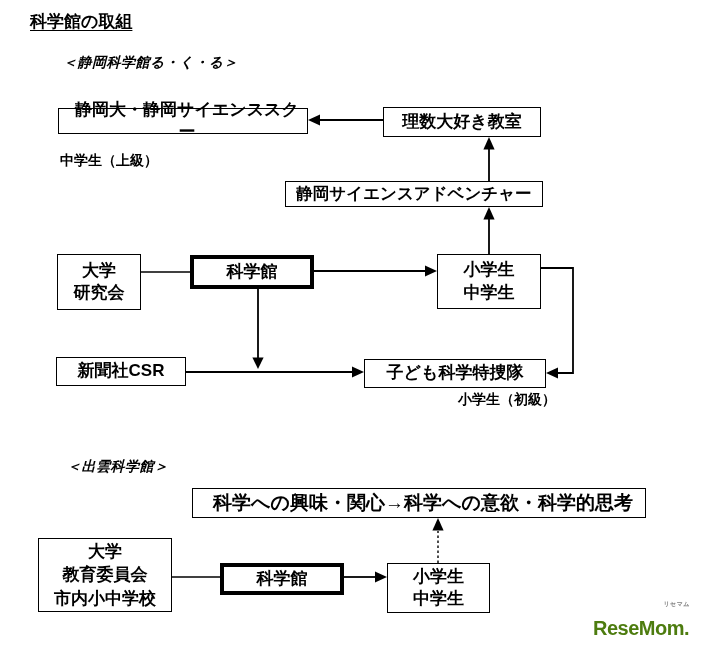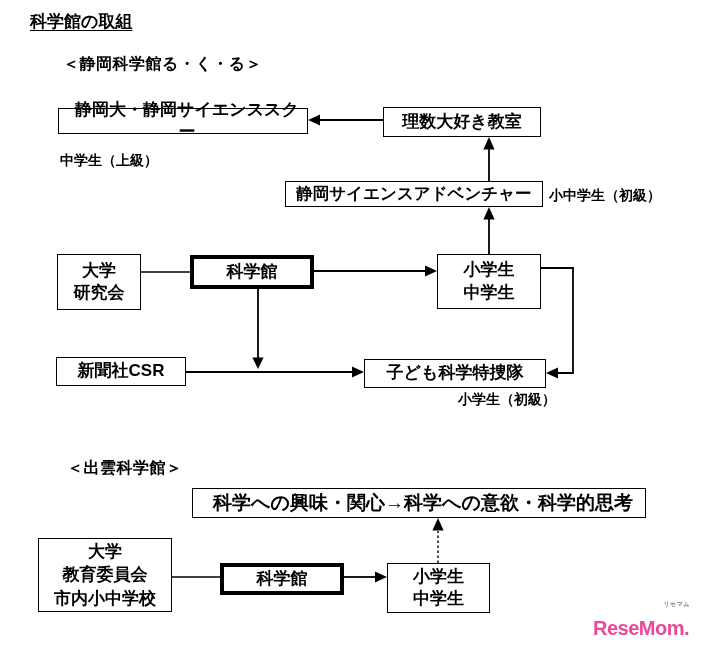--- a/index.html
+++ b/index.html
@@ -7,21 +7,21 @@
     position:relative;
     width:702px;height:645px;
     background:#ffffff;
     font-family:"Liberation Sans","DejaVu Sans",sans-serif;
     color:#000;
     overflow:hidden;
   }
   .connectors{position:absolute;left:0;top:0;pointer-events:none;}
   .txt{position:absolute;font-weight:bold;white-space:pre-line;}
   .page-title{left:30px;top:10px;font-size:17px;text-decoration:underline;text-underline-offset:3px;}
-  .sec-heading{font-size:16px;letter-spacing:0.5px;}
+  .sec-heading{font-size:14px;letter-spacing:0.5px;font-style:italic;}
   .h-shizuoka{left:63px;top:54px;}
   .h-izumo{left:67px;top:458px;}
   .box{
     position:absolute;box-sizing:border-box;
     border:1.6px solid #000;background:#fff;
     display:flex;align-items:center;justify-content:center;
     text-align:center;font-weight:bold;font-size:17px;line-height:1.3;
     white-space:pre-line;
   }
   .box.thick{border-width:4px;}
@@ -118,21 +118,20 @@
   <div class="txt page-title">科学館の取組</div>
 
   <div class="txt sec-heading h-shizuoka">＜静岡科学館る・く・る＞</div>
 
   <div class="box box-a">静岡大・静岡サイエンススクー</div>
   <div class="txt side-label lbl-a">中学生（上級）</div>
 
   <div class="box box-b">理数大好き教室</div>
 
   <div class="box box-c">静岡サイエンスアドベンチャー</div>
-  <div class="txt side-label lbl-c">小中学生（初級）</div>
 
   <div class="box box-d">大学
 研究会</div>
   <div class="box box-e thick">科学館</div>
   <div class="box box-f">小学生
 中学生</div>
 
   <div class="box box-g">新聞社CSR</div>
   <div class="box box-h">子ども科学特捜隊</div>
   <div class="txt side-label lbl-h">小学生（初級）</div>
@@ -142,16 +141,16 @@
   <div class="box box-i">科学への興味・関心→科学への意欲・科学的思考</div>
   <div class="box box-j">大学
 教育委員会
 市内小中学校</div>
   <div class="box box-k thick">科学館</div>
   <div class="box box-l">小学生
 中学生</div>
 
   <div class="logo">
     <span class="logo-ruby" style="color: rgb(125, 125, 125);">リセマム</span>
-    <span class="logo-text" style="color: #ec4899;">ReseMom.</span>
+    <span class="logo-text" style="color: #4d7c0f;">ReseMom.</span>
   </div>
 
 </div>
 
 </body></html>

